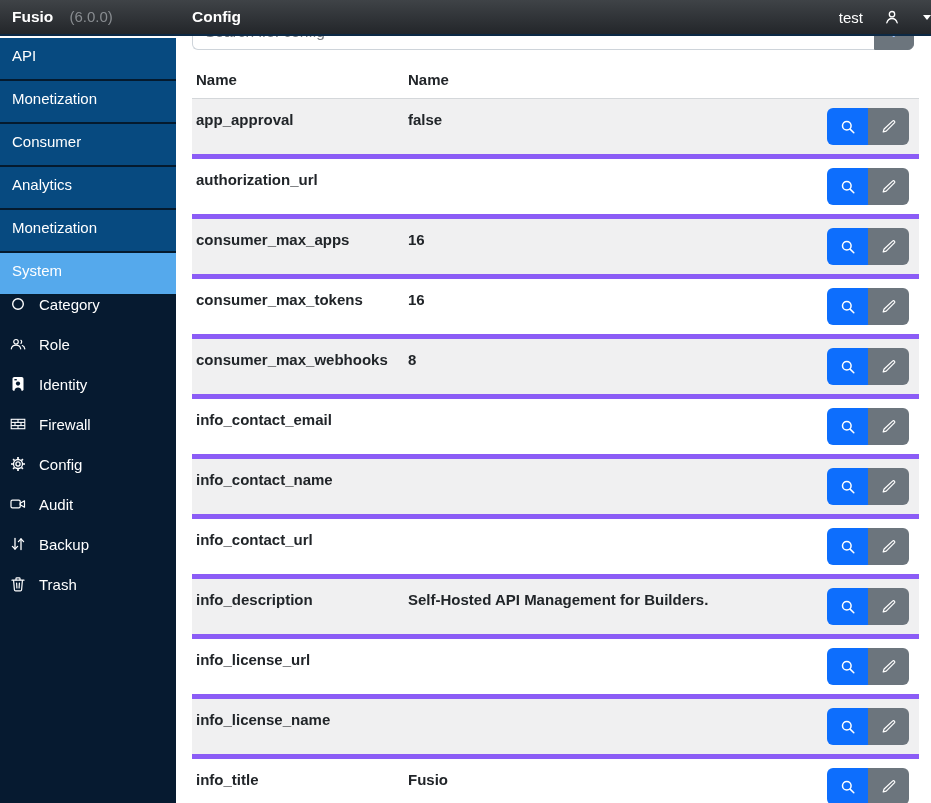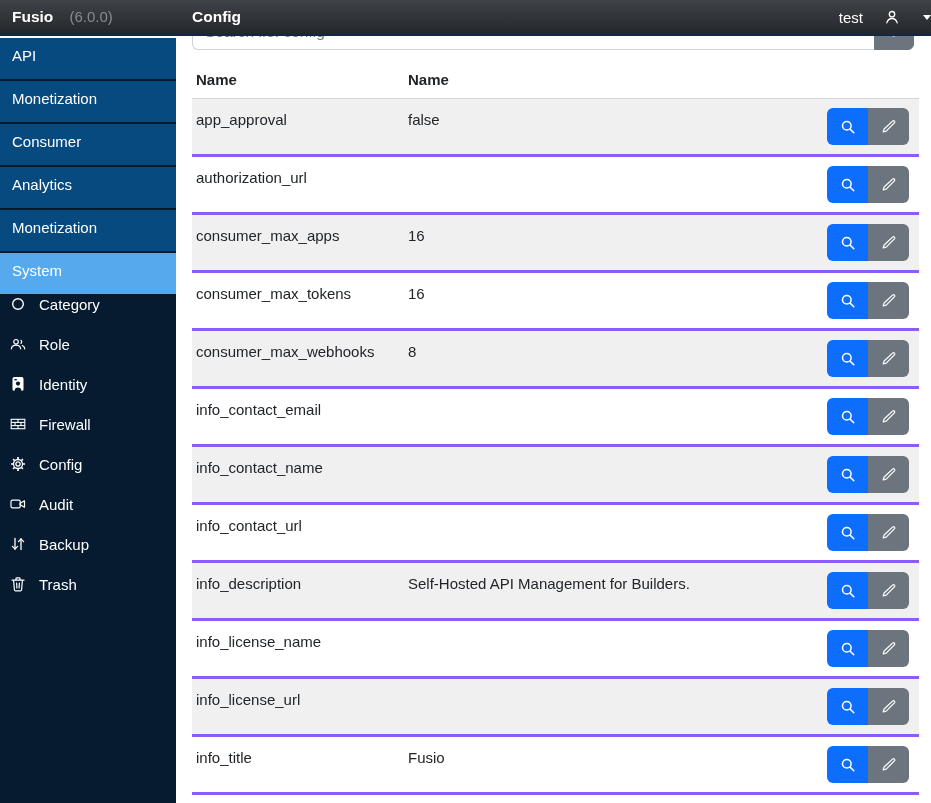--- a/index.html
+++ b/index.html
@@ -98,21 +98,22 @@
     display: grid;
     grid-template-columns: 212px 1fr 102px;
   }
   .thead { border-bottom: 1px solid #d4d7da; }
   .th {
     font-weight: bold; font-size: 15px;
     padding: 8px 4px 10px 4px;
   }
   .trow {
     min-height: 55px;
-    border-bottom: 3px solid #8b5cf6;
+    border-bottom: 5px solid #8b5cf6;
+    font-weight: bold;
   }
   .trow:nth-child(odd) { background: #f0f0f1; }
   .cell { padding: 12px 4px; font-size: 15px; }
   .cell.actions {
     display: flex; justify-content: flex-end; align-items: flex-start;
     padding: 9px 10px 9px 0;
   }
   .btn-group { display: flex; }
   .btn {
     width: 41px; height: 37px;
@@ -480,20 +481,44 @@
             <svg viewBox="0 0 16 16" width="16" height="16">
               <path d="M11.8 1.9a1.3 1.3 0 0 1 1.8 1.8L5.2 12.1l-3 .9.9-3z" fill="none" stroke="#fff" stroke-width="1.2" stroke-linejoin="round"></path>
             </svg>
           </span>
         </button>
       </div>
     </div>
   </div>
 
   <div class="trow">
+    <div class="cell">info_license_url</div>
+    <div class="cell"></div>
+    <div class="cell actions">
+      <div class="btn-group">
+        <button class="btn btn-primary">
+          <span class="icon" style="display:inline-flex;width:16px;height:16px;">
+            <svg viewBox="0 0 16 16" width="16" height="16">
+              <circle cx="6.8" cy="6.8" r="4.3" fill="none" stroke="#fff" stroke-width="1.5"></circle>
+              <line x1="10.1" y1="10.1" x2="13.8" y2="13.8" stroke="#fff" stroke-width="1.5" stroke-linecap="round"></line>
+            </svg>
+          </span>
+        </button>
+        <button class="btn btn-secondary">
+          <span class="icon" style="display:inline-flex;width:16px;height:16px;">
+            <svg viewBox="0 0 16 16" width="16" height="16">
+              <path d="M11.8 1.9a1.3 1.3 0 0 1 1.8 1.8L5.2 12.1l-3 .9.9-3z" fill="none" stroke="#fff" stroke-width="1.2" stroke-linejoin="round"></path>
+            </svg>
+          </span>
+        </button>
+      </div>
+    </div>
+  </div>
+
+  <div class="trow">
     <div class="cell">info_license_name</div>
     <div class="cell"></div>
     <div class="cell actions">
       <div class="btn-group">
         <button class="btn btn-primary">
           <span class="icon" style="display:inline-flex;width:16px;height:16px;">
             <svg viewBox="0 0 16 16" width="16" height="16">
               <circle cx="6.8" cy="6.8" r="4.3" fill="none" stroke="#fff" stroke-width="1.5"></circle>
               <line x1="10.1" y1="10.1" x2="13.8" y2="13.8" stroke="#fff" stroke-width="1.5" stroke-linecap="round"></line>
             </svg>
@@ -504,44 +529,20 @@
             <svg viewBox="0 0 16 16" width="16" height="16">
               <path d="M11.8 1.9a1.3 1.3 0 0 1 1.8 1.8L5.2 12.1l-3 .9.9-3z" fill="none" stroke="#fff" stroke-width="1.2" stroke-linejoin="round"></path>
             </svg>
           </span>
         </button>
       </div>
     </div>
   </div>
 
   <div class="trow">
-    <div class="cell">info_license_url</div>
-    <div class="cell"></div>
-    <div class="cell actions">
-      <div class="btn-group">
-        <button class="btn btn-primary">
-          <span class="icon" style="display:inline-flex;width:16px;height:16px;">
-            <svg viewBox="0 0 16 16" width="16" height="16">
-              <circle cx="6.8" cy="6.8" r="4.3" fill="none" stroke="#fff" stroke-width="1.5"></circle>
-              <line x1="10.1" y1="10.1" x2="13.8" y2="13.8" stroke="#fff" stroke-width="1.5" stroke-linecap="round"></line>
-            </svg>
-          </span>
-        </button>
-        <button class="btn btn-secondary">
-          <span class="icon" style="display:inline-flex;width:16px;height:16px;">
-            <svg viewBox="0 0 16 16" width="16" height="16">
-              <path d="M11.8 1.9a1.3 1.3 0 0 1 1.8 1.8L5.2 12.1l-3 .9.9-3z" fill="none" stroke="#fff" stroke-width="1.2" stroke-linejoin="round"></path>
-            </svg>
-          </span>
-        </button>
-      </div>
-    </div>
-  </div>
-
-  <div class="trow">
     <div class="cell">info_title</div>
     <div class="cell">Fusio</div>
     <div class="cell actions">
       <div class="btn-group">
         <button class="btn btn-primary">
           <span class="icon" style="display:inline-flex;width:16px;height:16px;">
             <svg viewBox="0 0 16 16" width="16" height="16">
               <circle cx="6.8" cy="6.8" r="4.3" fill="none" stroke="#fff" stroke-width="1.5"></circle>
               <line x1="10.1" y1="10.1" x2="13.8" y2="13.8" stroke="#fff" stroke-width="1.5" stroke-linecap="round"></line>
             </svg>

